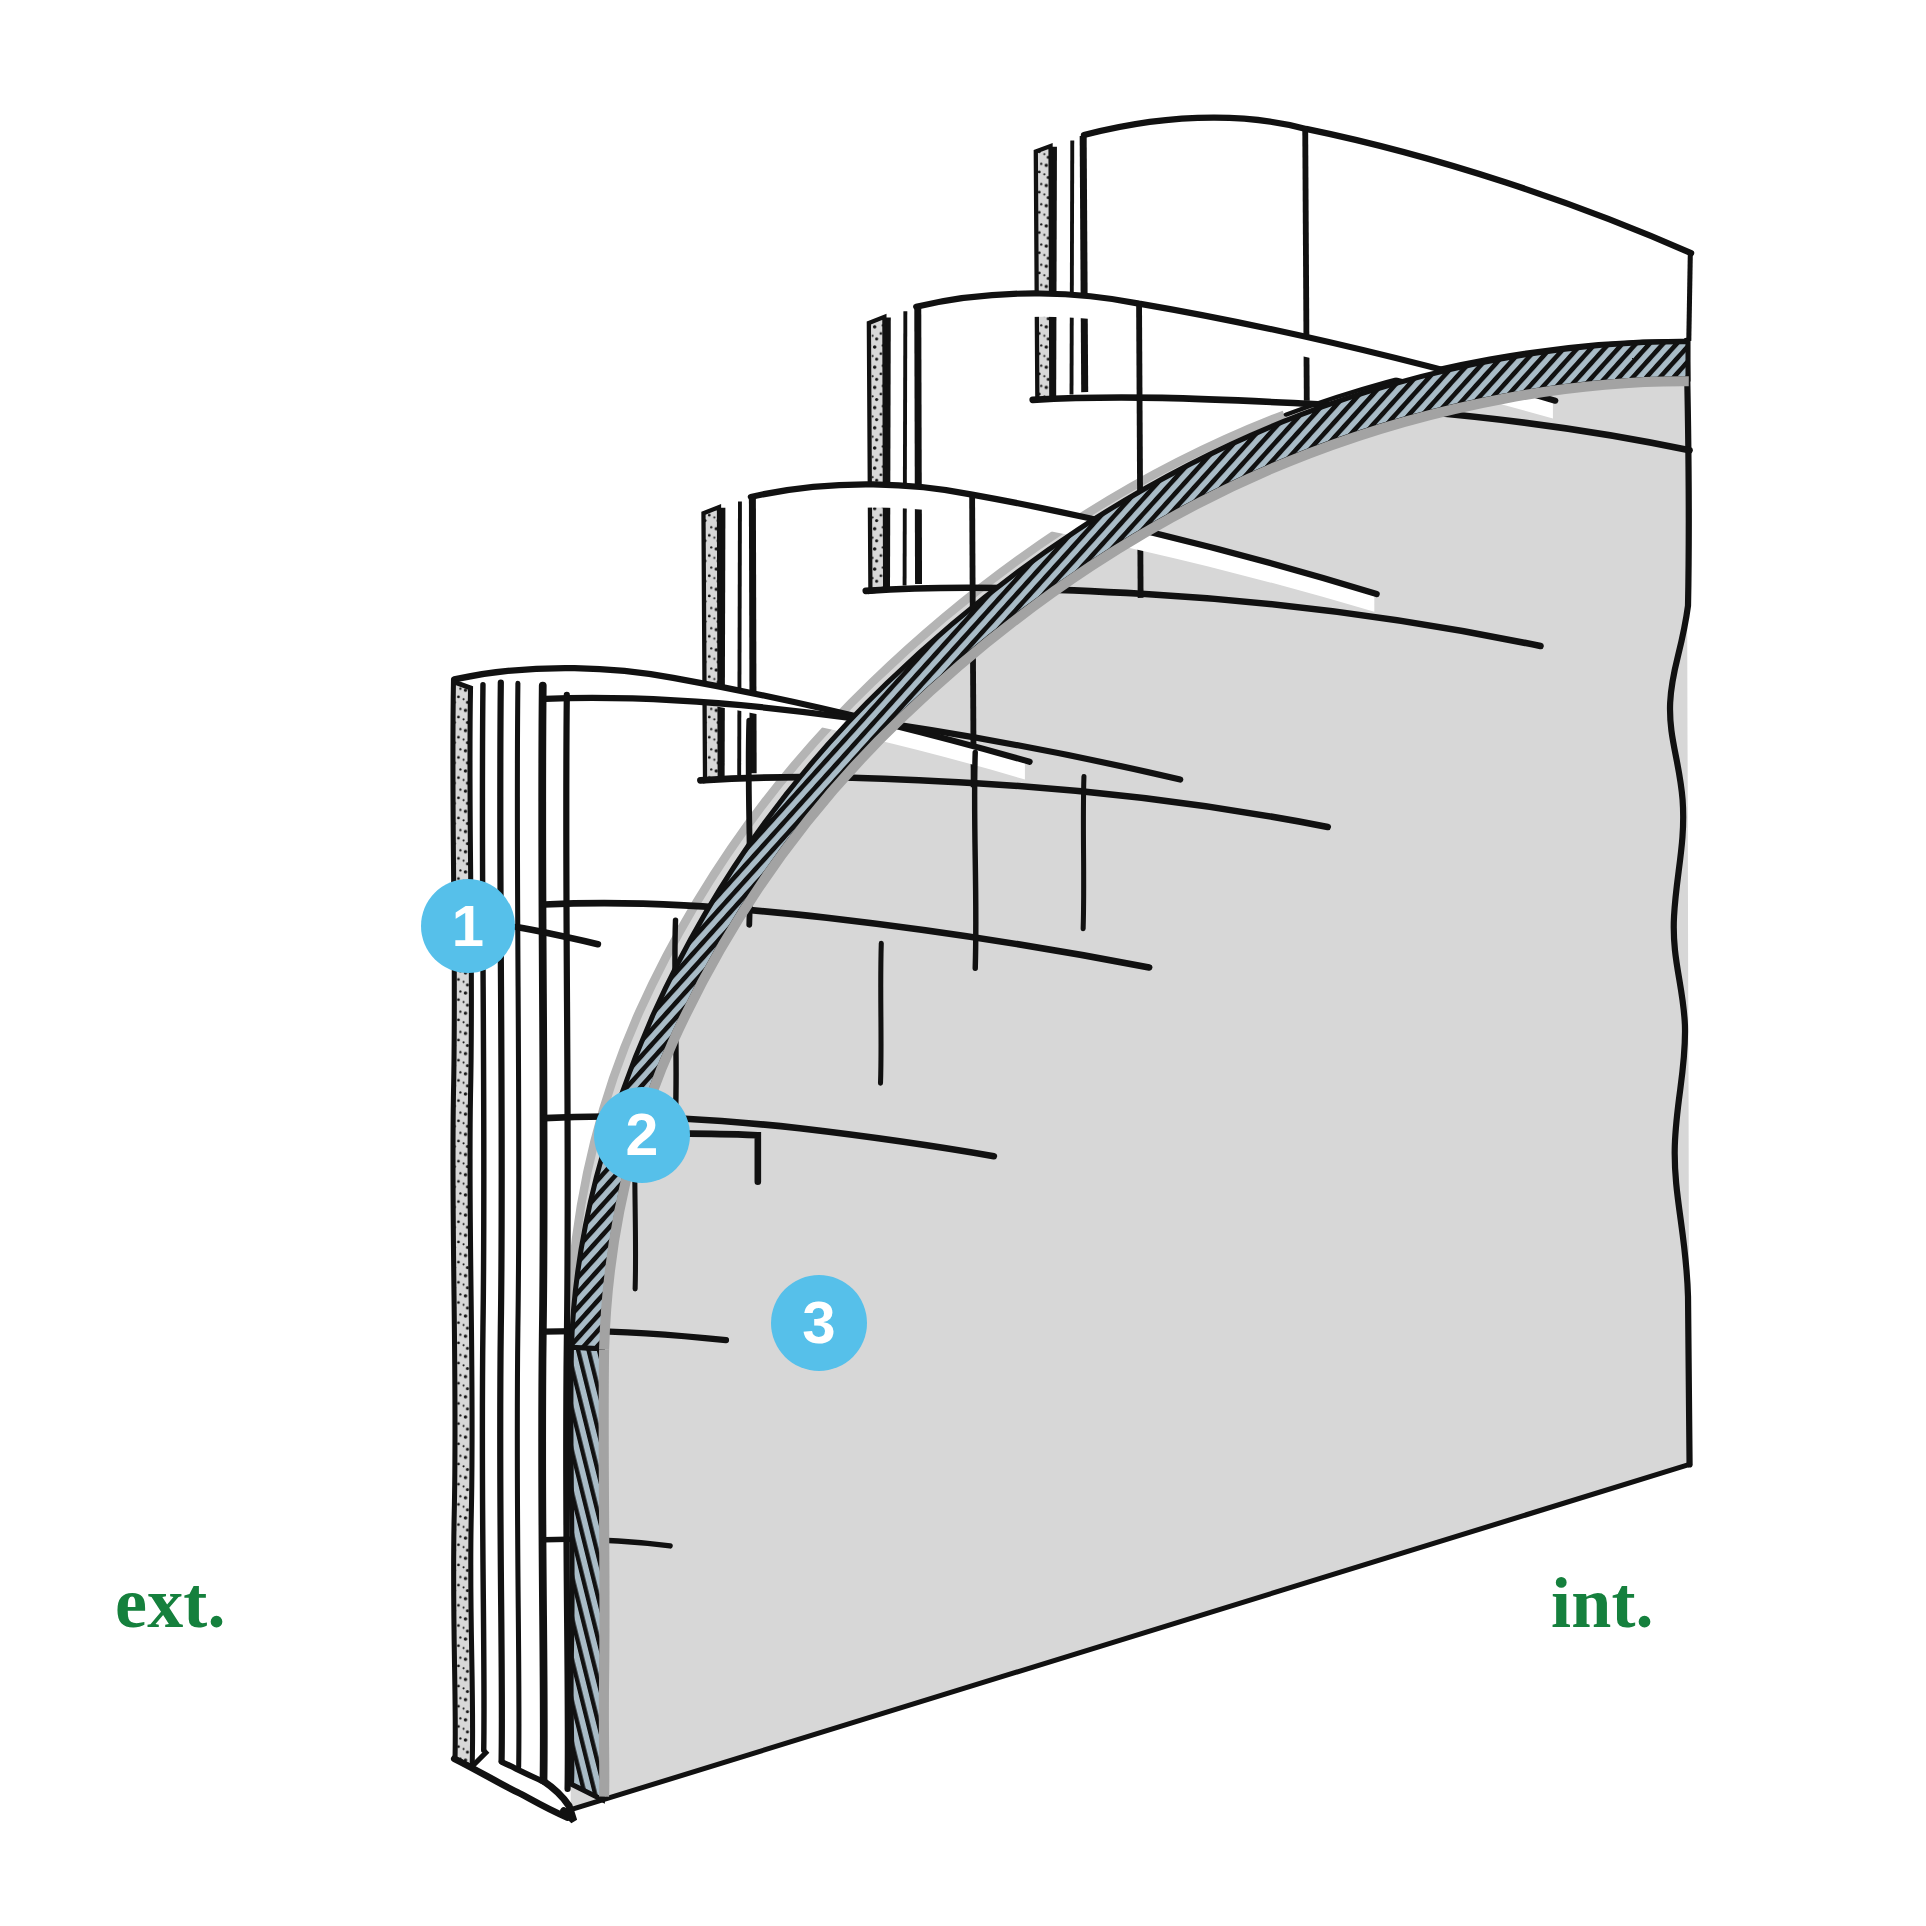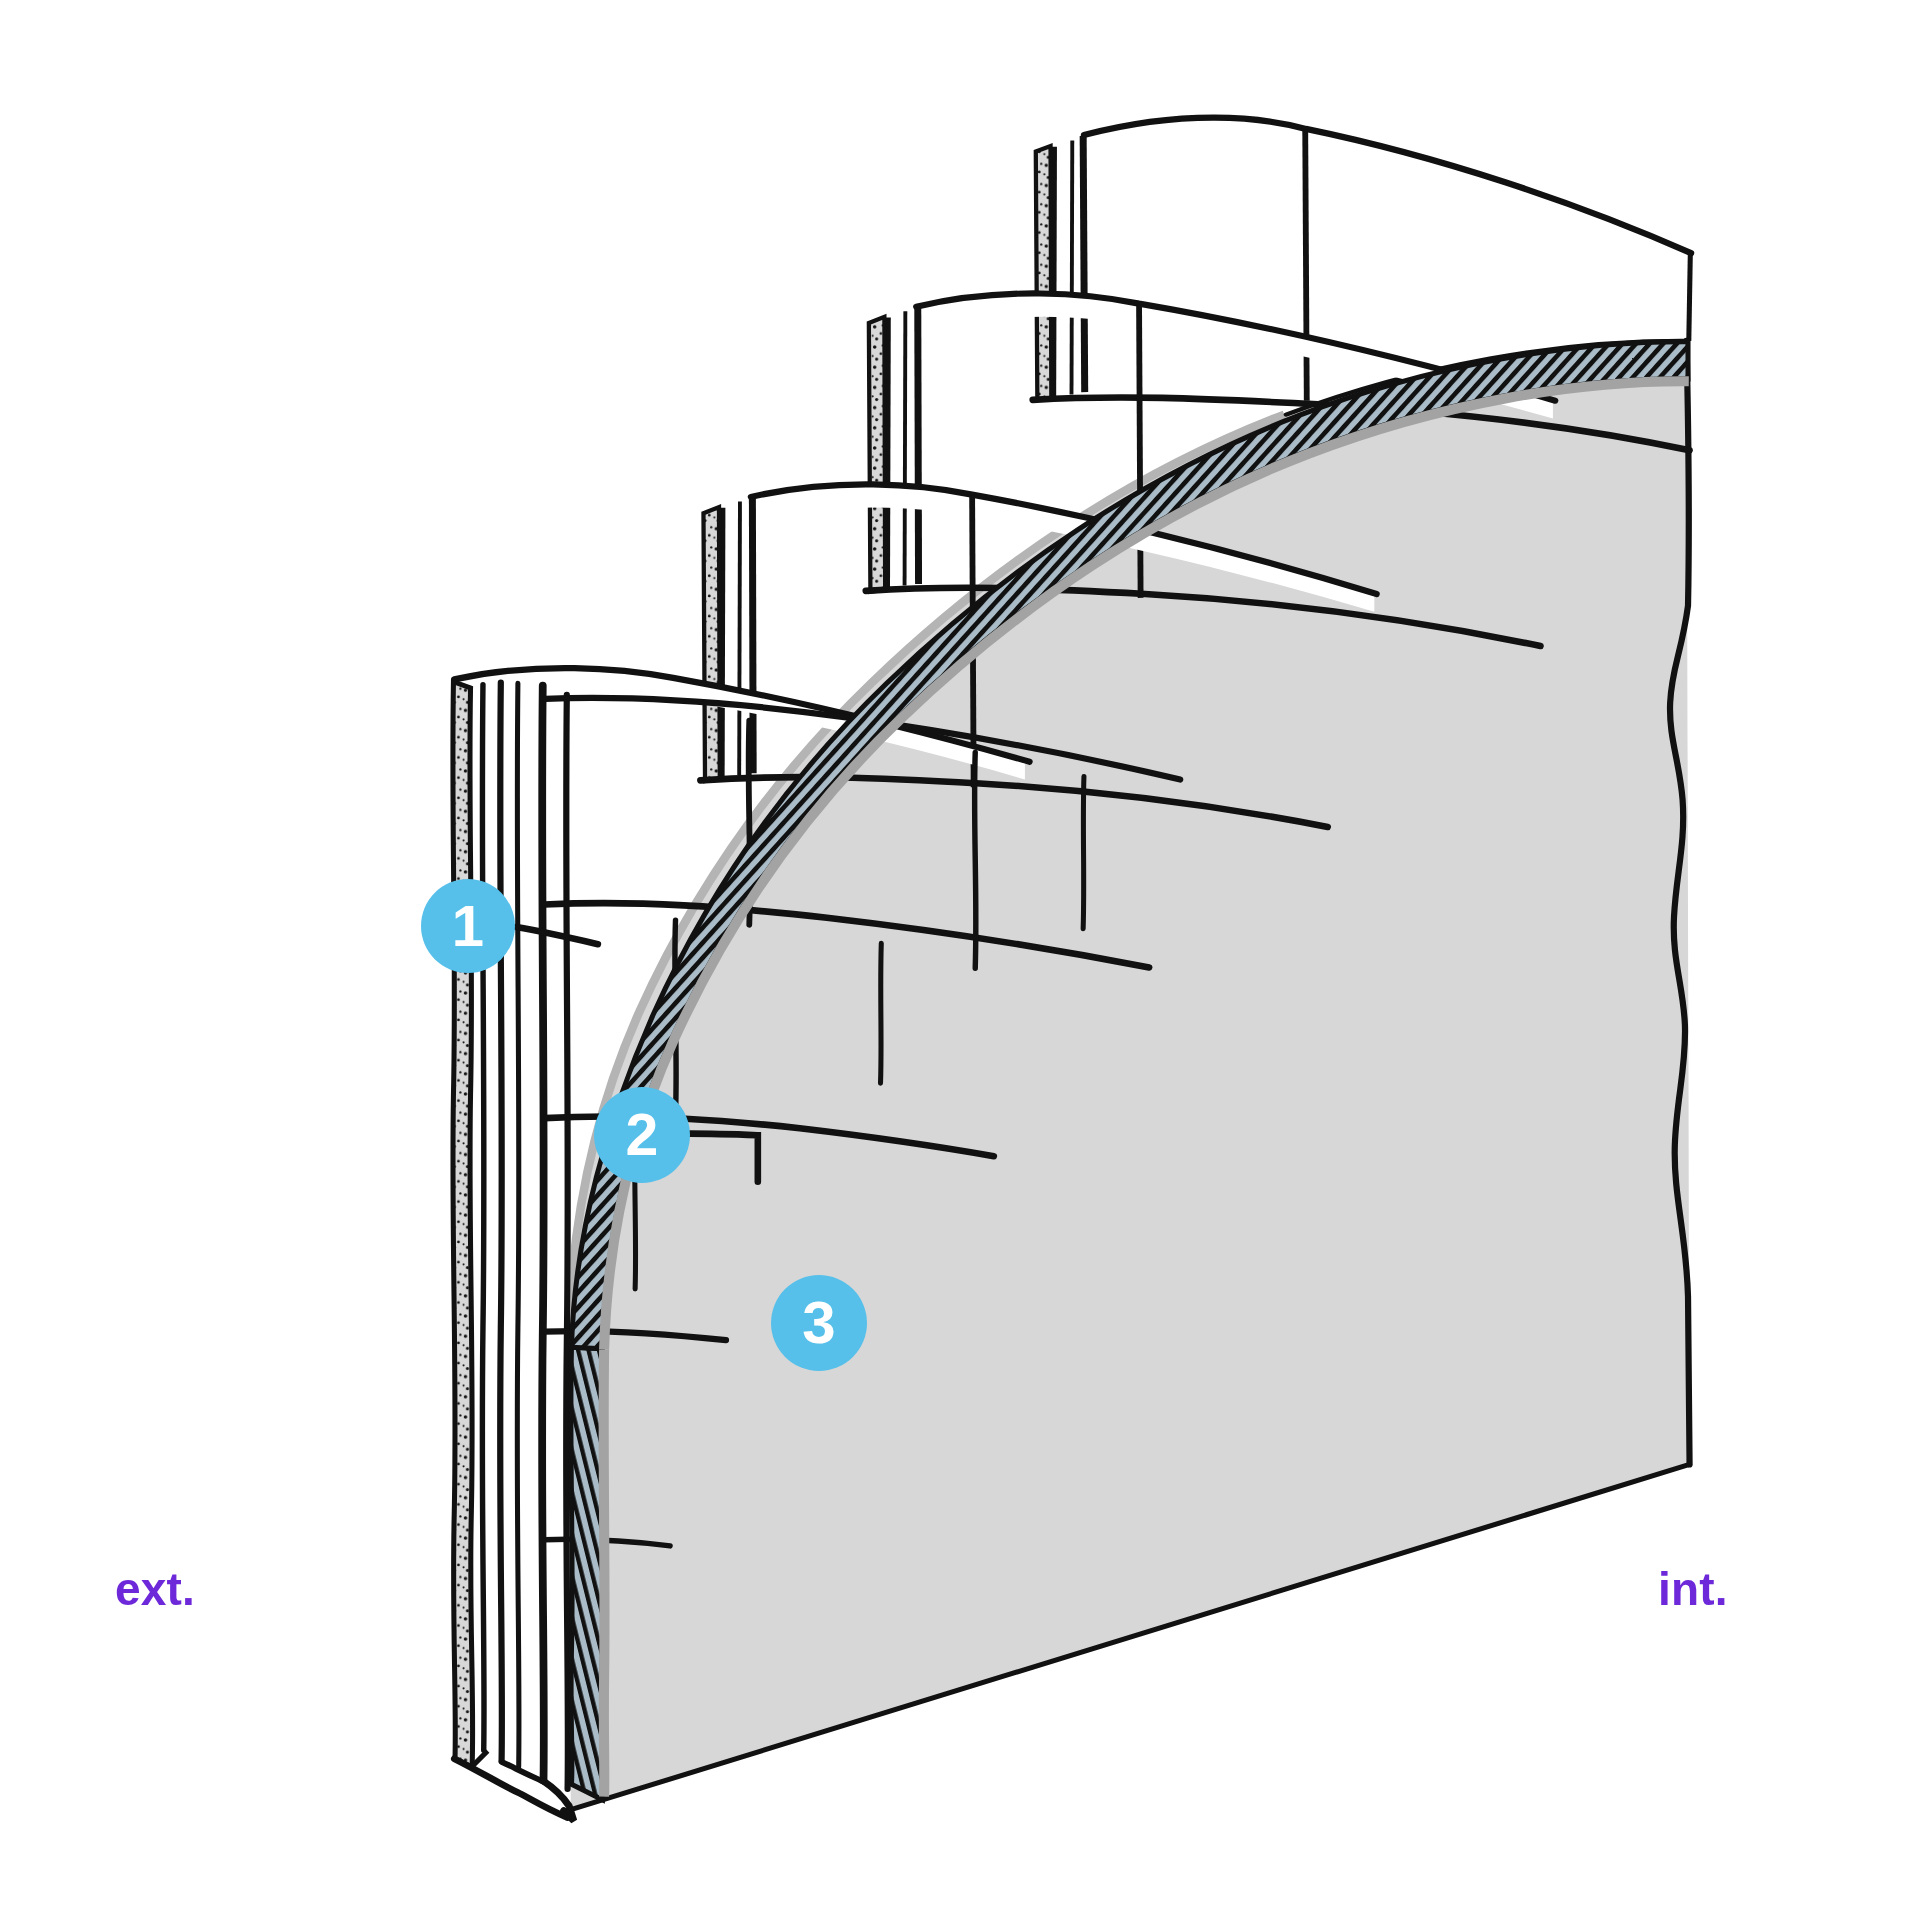--- a/index.html
+++ b/index.html
@@ -19,29 +19,29 @@
   }
   #drawing {
     position: absolute;
     inset: 0;
     width: 1926px;
     height: 1926px;
     display: block;
   }
   .side-label {
     position: absolute;
-    font-family: Liberation Sans, sans-serif;
+    font-family: Liberation Serif, serif;
     font-weight: bold;
-    font-size: 46px;
-    color: #6d28d9;
+    font-size: 72px;
+    color: #15803d;
     letter-spacing: 0.2px;
     white-space: nowrap;
   }
   #label-ext { left: 115px; top: 1562px; }
-  #label-int { left: 1658px; top: 1562px; }
+  #label-int { left: 1551px; top: 1562px; }
 
   .callout {
     position: absolute;
     border-radius: 50%;
     display: flex;
     align-items: center;
     justify-content: center;
     color: #ffffff;
     font-family: "Liberation Sans", sans-serif;
     font-weight: bold;

